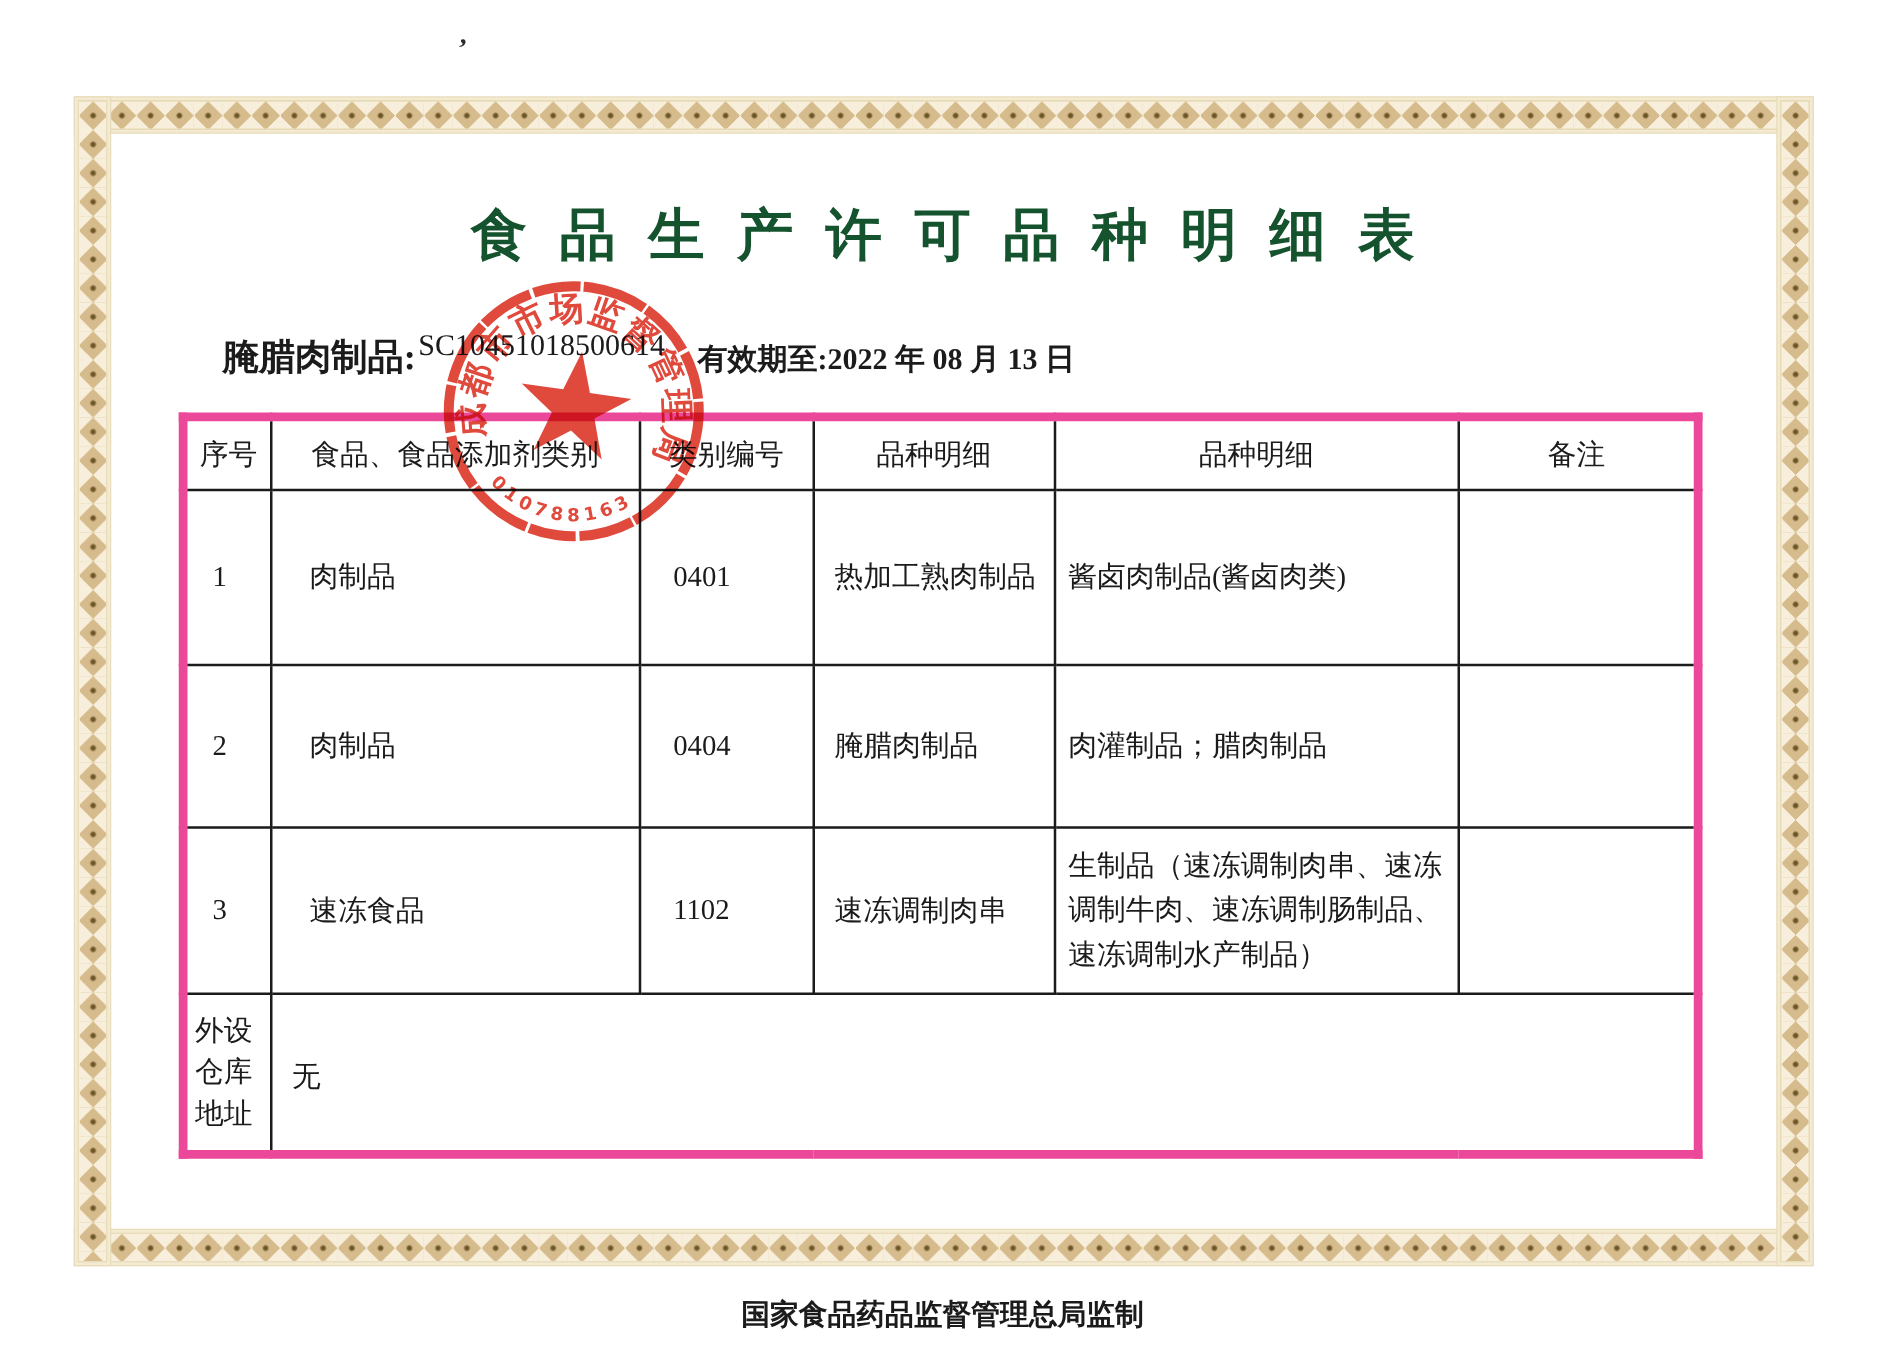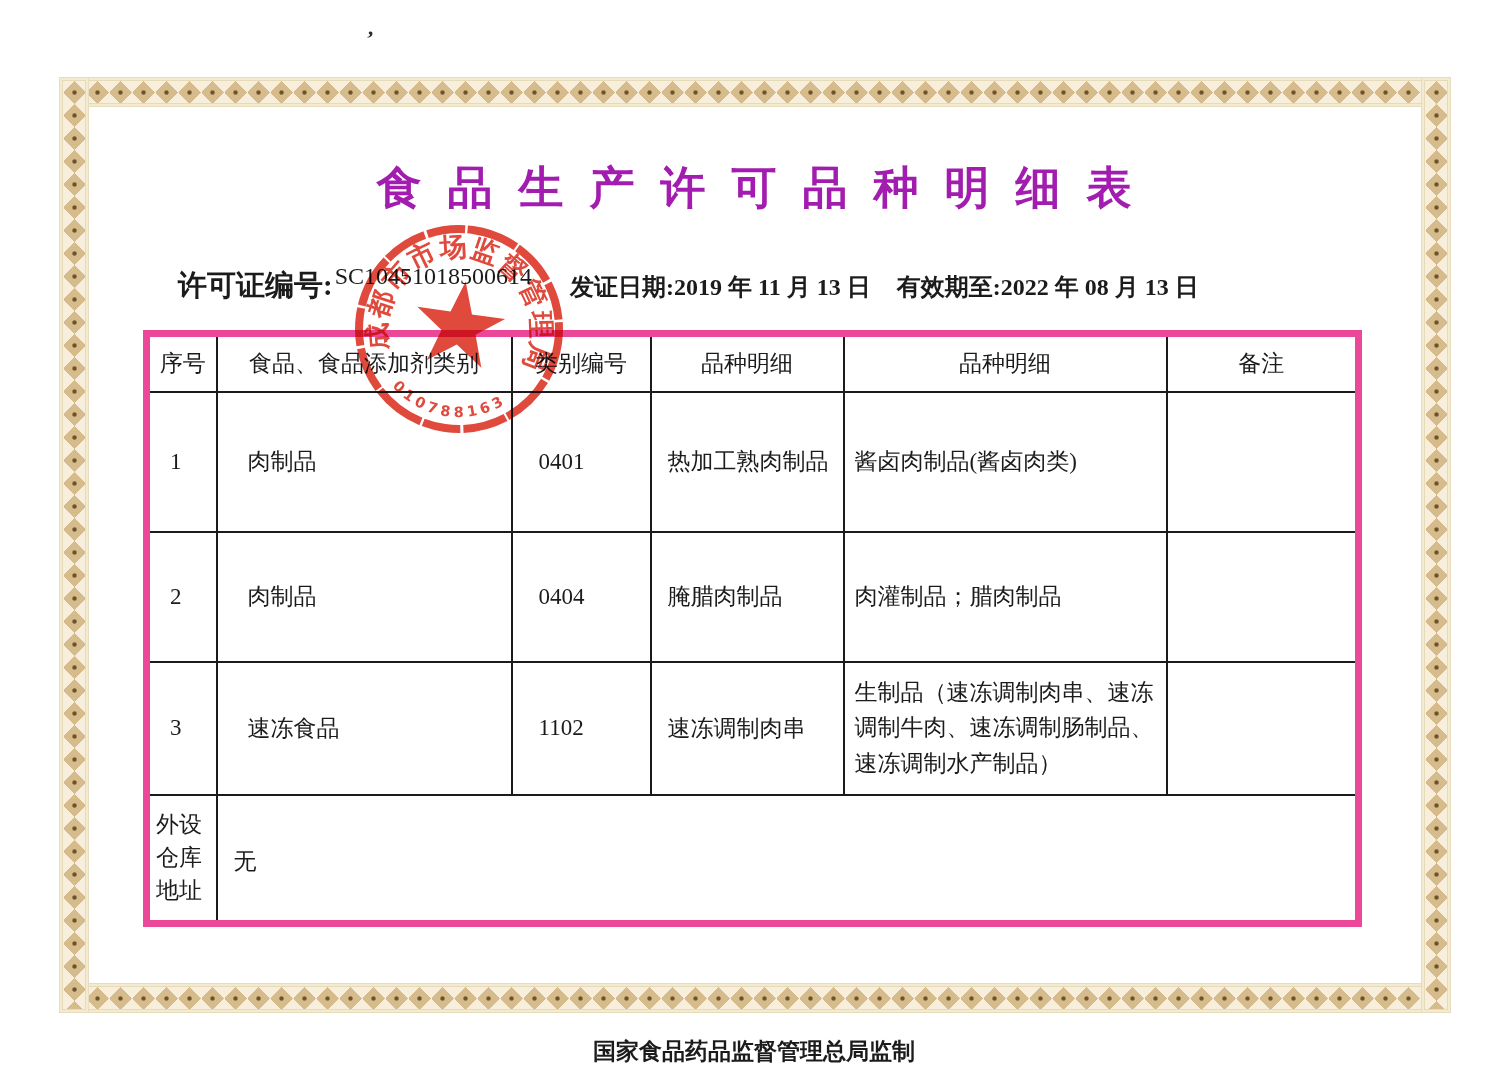--- a/index.html
+++ b/index.html
@@ -33,21 +33,21 @@
 
   
   .title {
     position: absolute;
     left: 0; top: 158px; width: 100%;
     text-align: center;
     font-size: 45px;
     font-weight: 700;
     letter-spacing: 26px;
     text-indent: 26px;
-    color: #a21caf;
+    color: #14532d;
   }
 
   
   .license-line {
     position: absolute;
     left: 178px; top: 266px;
     display: flex;
     align-items: baseline;
     white-space: nowrap;
   }
@@ -123,23 +123,22 @@
 <div class="deco deco-top"></div>
 <div class="deco deco-bottom"></div>
 <div class="deco deco-left"></div>
 <div class="deco deco-right"></div>
 
 <span class="stray">’</span>
 
 <div class="title">食品生产许可品种明细表</div>
 
 <div class="license-line">
-  <span class="license-label">许可证编号:</span>
+  <span class="license-label">腌腊肉制品:</span>
   <span class="license-number">SC10451018500614</span>
-  <span class="issue-date">发证日期:2019 年 11 月 13 日</span>
   <span class="valid-until">有效期至:2022 年 08 月 13 日</span>
 </div>
 
 <table class="main">
   <colgroup>
     <col style="width:70px">
       <col style="width:295px">
       <col style="width:139px">
     <col style="width:193px">
       <col style="width:323px">

